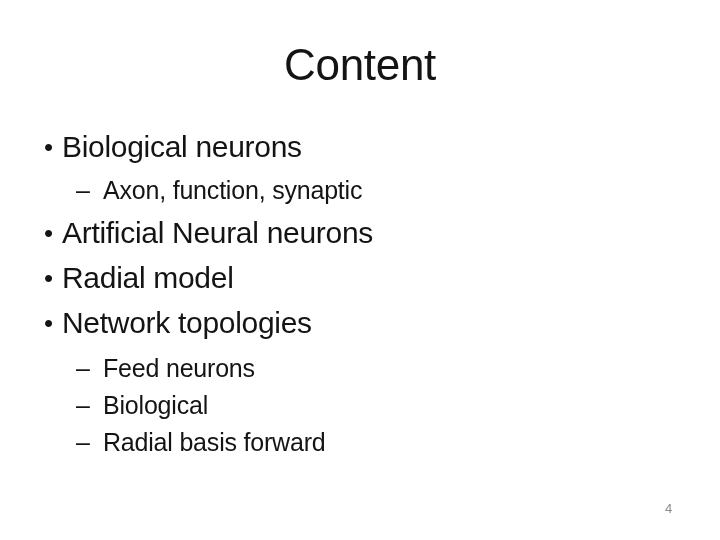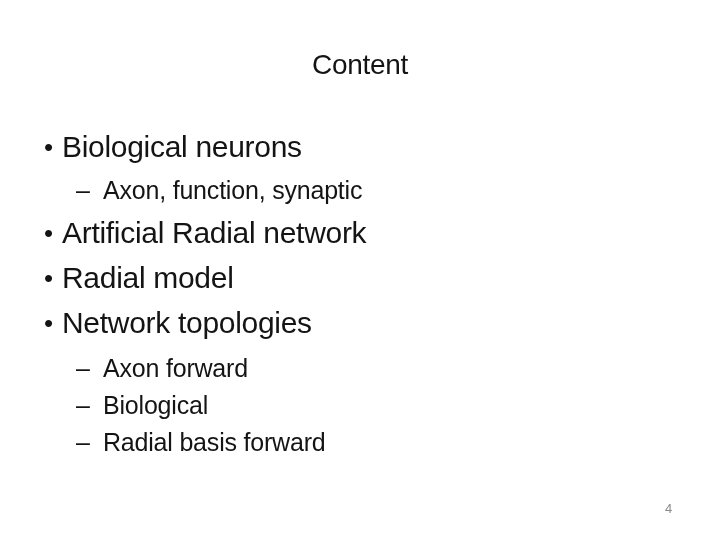--- a/index.html
+++ b/index.html
@@ -22,21 +22,21 @@
     width: 720px;
     height: 540px;
     background: #ffffff;
   }
   .slide-title {
     position: absolute;
     left: 0;
     top: 45px;
     width: 720px;
     text-align: center;
-    font-size: 28px;
+    font-size: 44px;
     line-height: 40px;
     color: #141414;
     letter-spacing: -0.3px;
     white-space: nowrap;
   }
   .row {
     position: absolute;
     left: 0;
     width: 720px;
     white-space: nowrap;
@@ -105,36 +105,36 @@
     <span class="txt">Biological neurons</span>
   </div>
 
   <div class="row sub r2">
     <span class="marker">–</span>
     <span class="txt">Axon, function, synaptic</span>
   </div>
 
   <div class="row main r3">
     <span class="marker">•</span>
-    <span class="txt">Artificial Radial network</span>
+    <span class="txt">Artificial Neural neurons</span>
   </div>
 
   <div class="row main r4">
     <span class="marker">•</span>
     <span class="txt">Radial model</span>
   </div>
 
   <div class="row main r5">
     <span class="marker">•</span>
     <span class="txt">Network topologies</span>
   </div>
 
   <div class="row sub r6">
     <span class="marker">–</span>
-    <span class="txt">Axon forward</span>
+    <span class="txt">Feed neurons</span>
   </div>
 
   <div class="row sub r7">
     <span class="marker">–</span>
     <span class="txt">Biological</span>
   </div>
 
   <div class="row sub r8">
     <span class="marker">–</span>
     <span class="txt">Radial basis forward</span>

